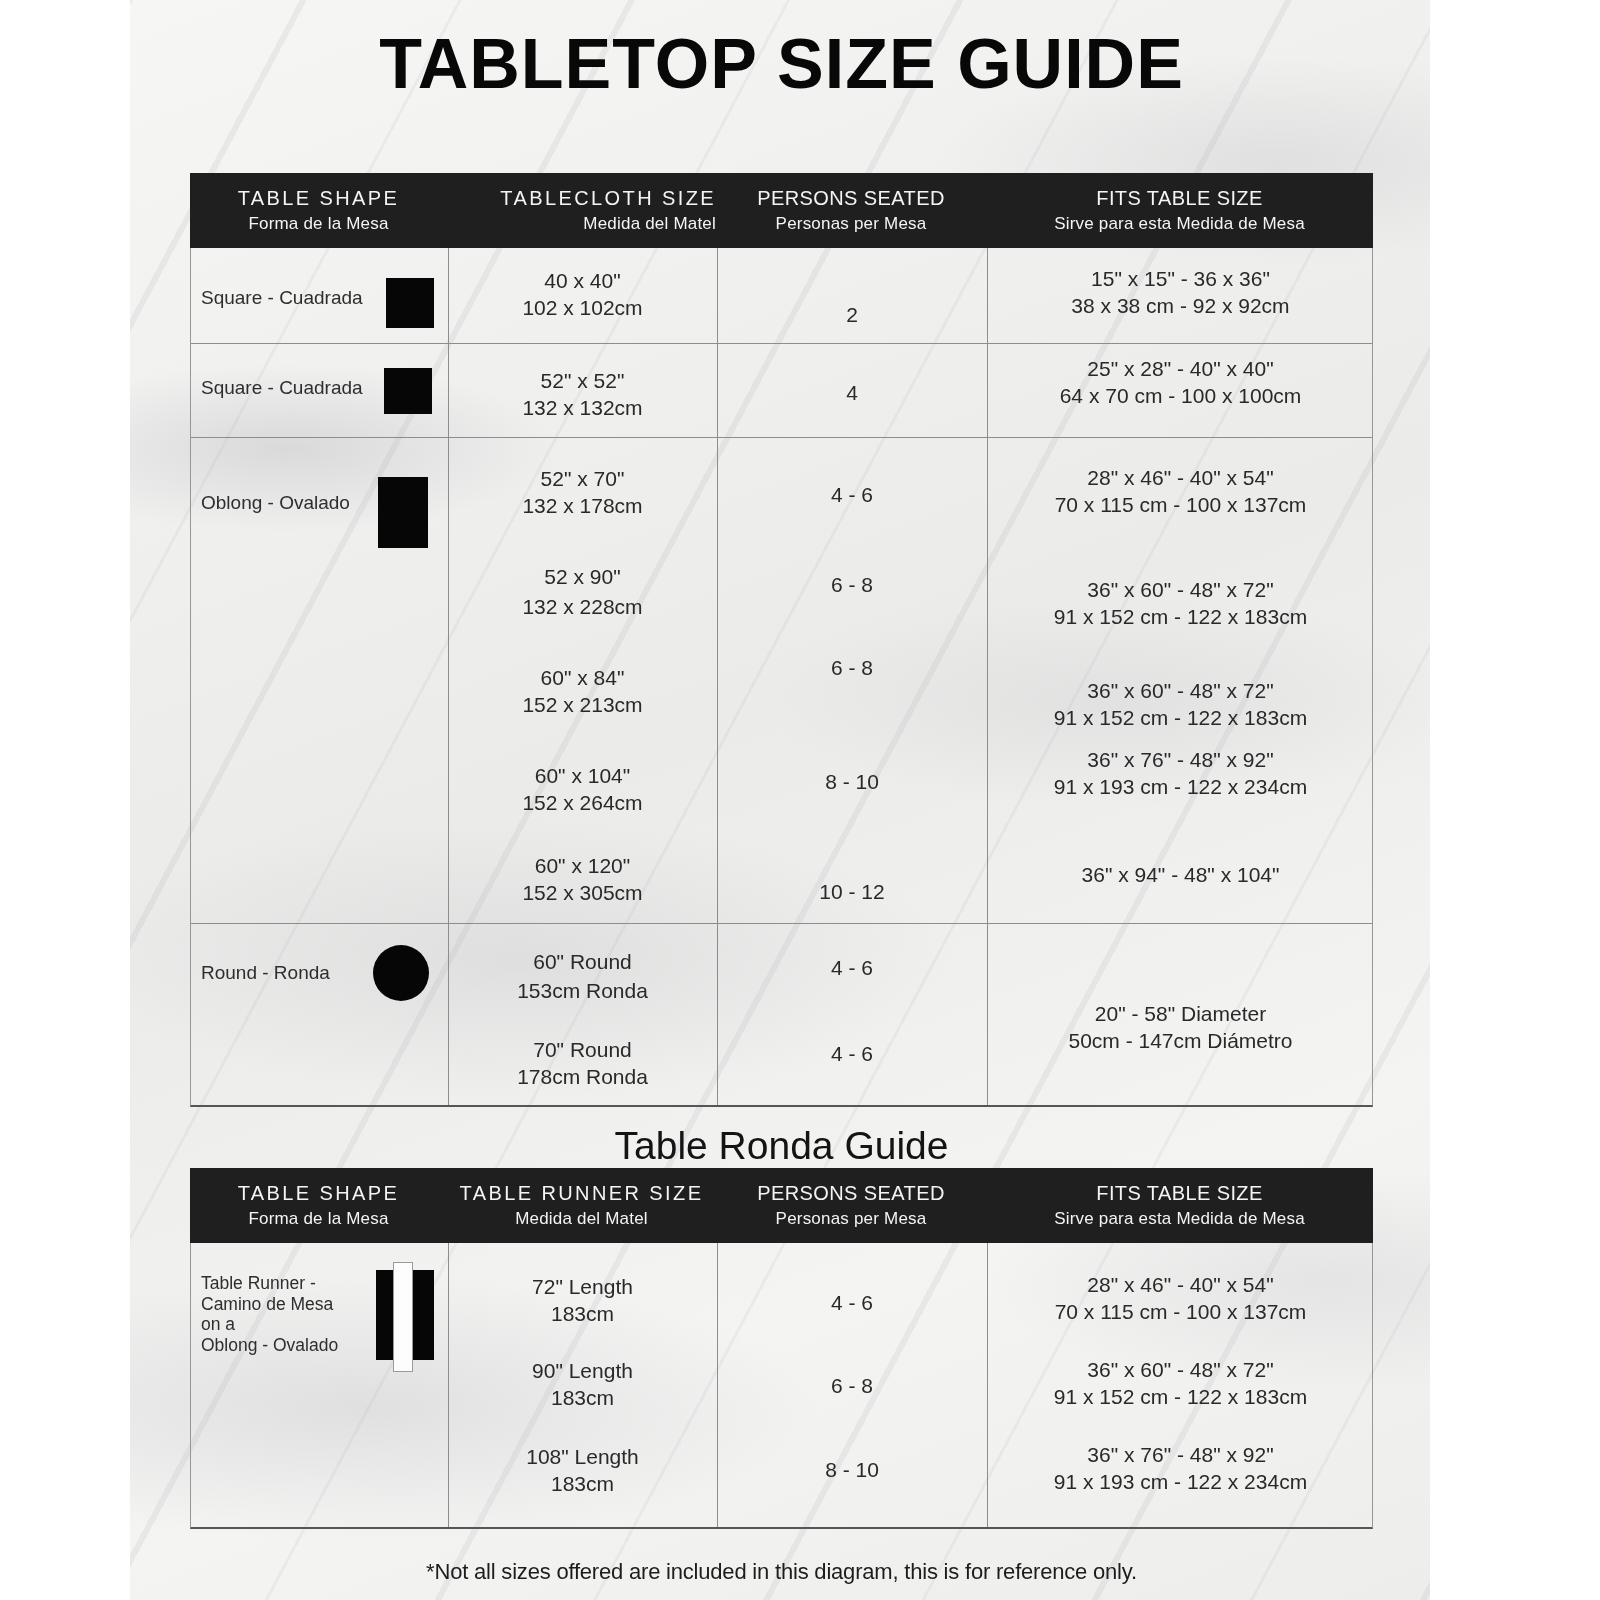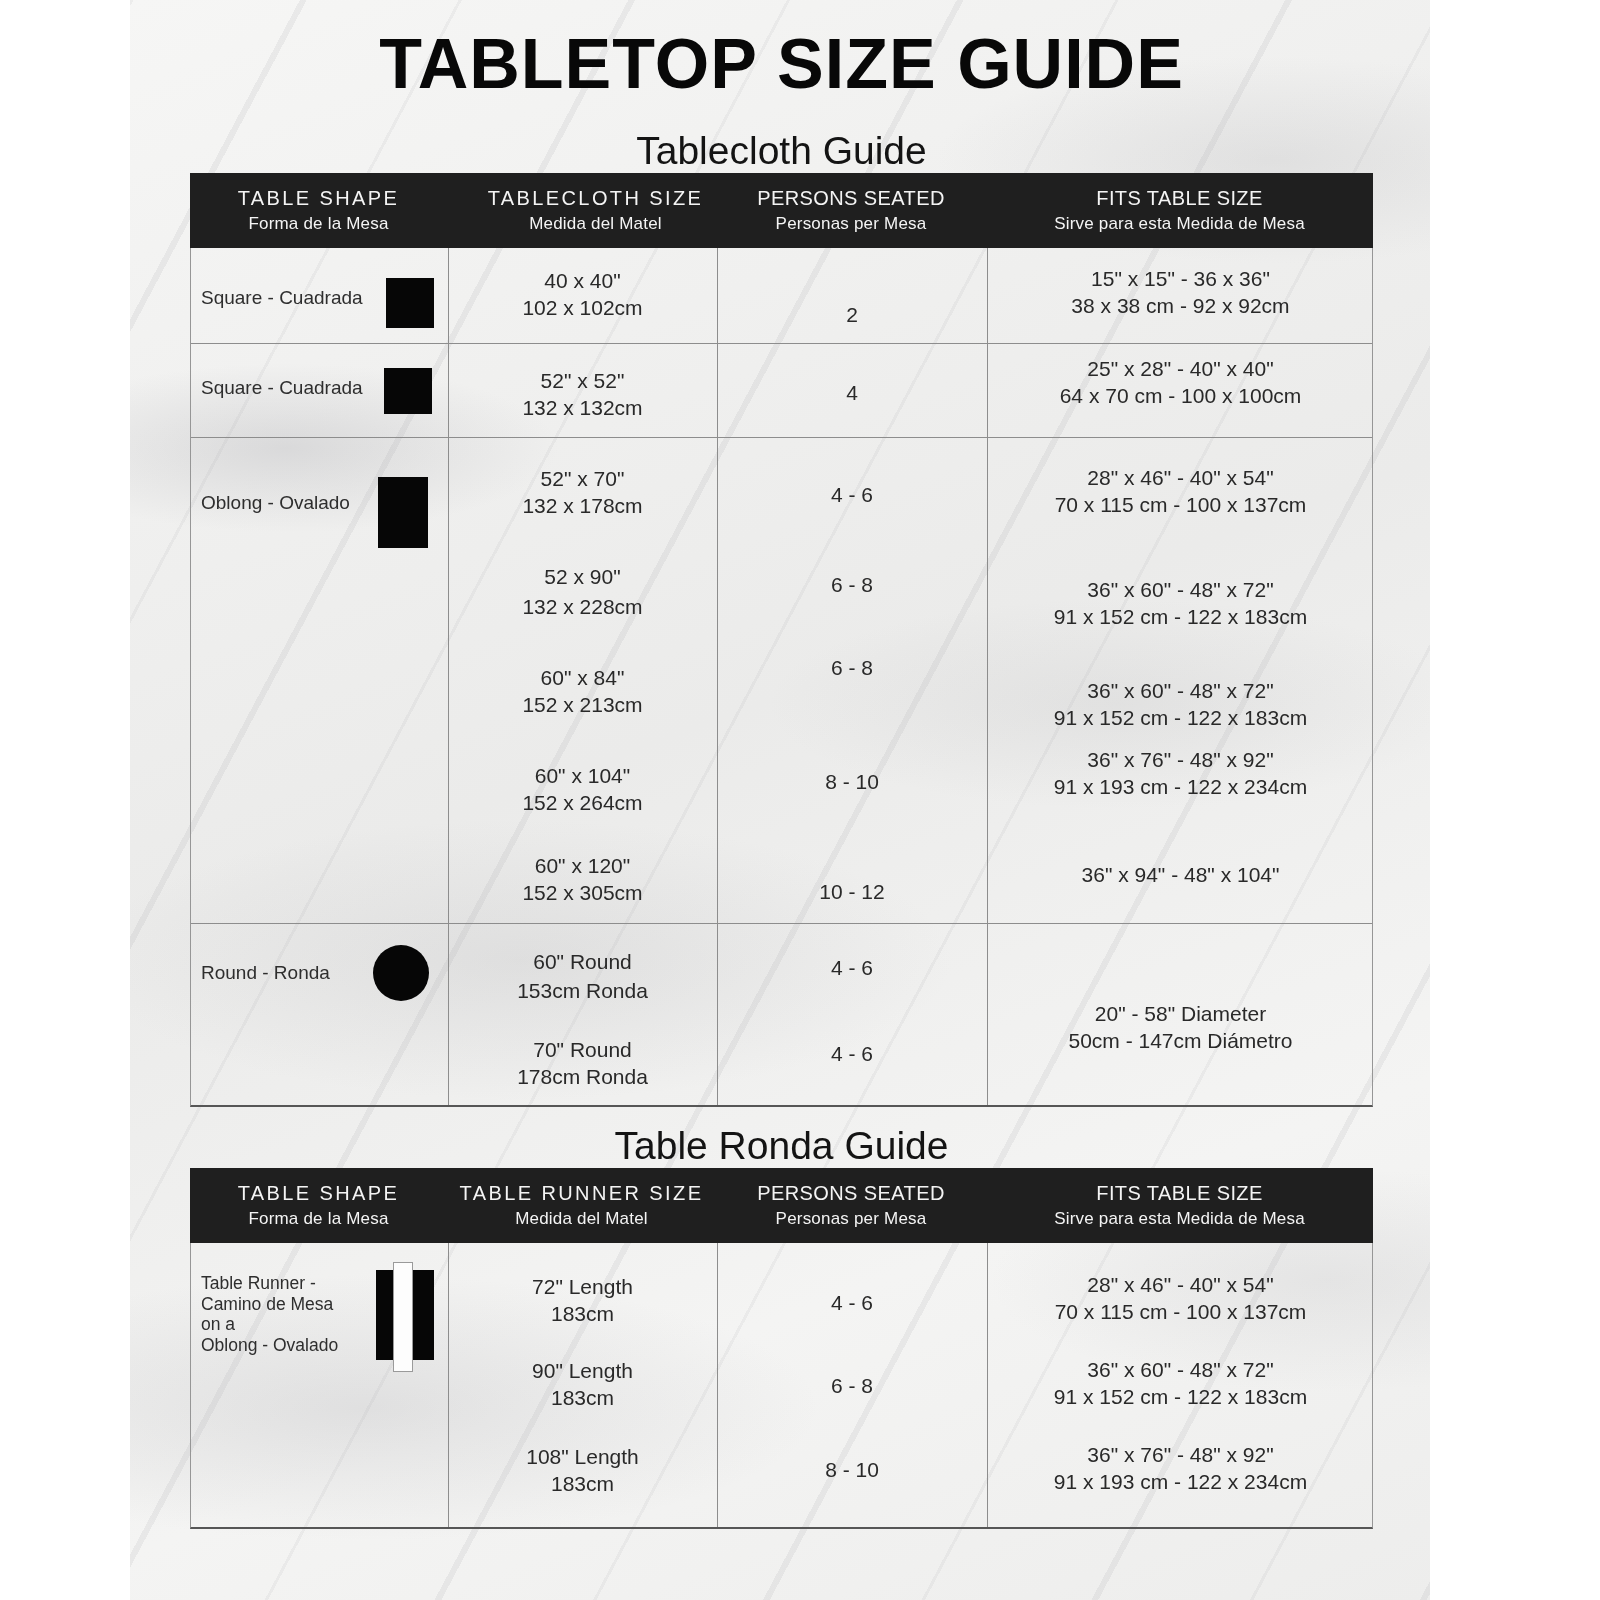--- a/index.html
+++ b/index.html
@@ -70,30 +70,29 @@
     font-size:22px;line-height:30px;letter-spacing:-0.2px;color:#1d1d1d;
   }
 </style>
 </head>
 <body>
 
 <div class="page">
 
   <div class="main-title">TABLETOP SIZE GUIDE</div>
 
-  <div class="sec-title" style="top:126px;">Tablecloth Guide</div>
 
   <div class="guide-table" style="top:173px;height:934px;">
 
     <div class="thead">
       <div class="th" style="left:0;width:257px;">
         <div class="l1 sp">TABLE SHAPE</div>
         <div class="l2">Forma de la Mesa</div>
       </div>
-      <div class="th" style="left:271px;width:269px;">
+      <div class="th" style="left:257px;width:269px;align-items:flex-end;">
         <div class="l1 sp">TABLECLOTH SIZE</div>
         <div class="l2">Medida del Matel</div>
       </div>
       <div class="th" style="left:526px;width:270px;">
         <div class="l1">PERSONS SEATED</div>
         <div class="l2">Personas per Mesa</div>
       </div>
       <div class="th" style="left:796px;width:387px;">
         <div class="l1">FITS TABLE SIZE</div>
         <div class="l2">Sirve para esta Medida de Mesa</div>
@@ -261,14 +260,15 @@
     <div class="e2" style="left:796px;top:215px;width:387px;">
       <div>36" x 60" - 48" x 72"</div>
       <div>91 x 152 cm - 122 x 183cm</div>
     </div>
     <div class="e2" style="left:796px;top:300px;width:387px;">
       <div>36" x 76" - 48" x 92"</div>
       <div>91 x 193 cm - 122 x 234cm</div>
     </div>
   </div>
 
+  <div class="footnote">*Not all sizes offered are included in this diagram, this is for reference only.</div>
 
 </div>
 
 </body></html>

